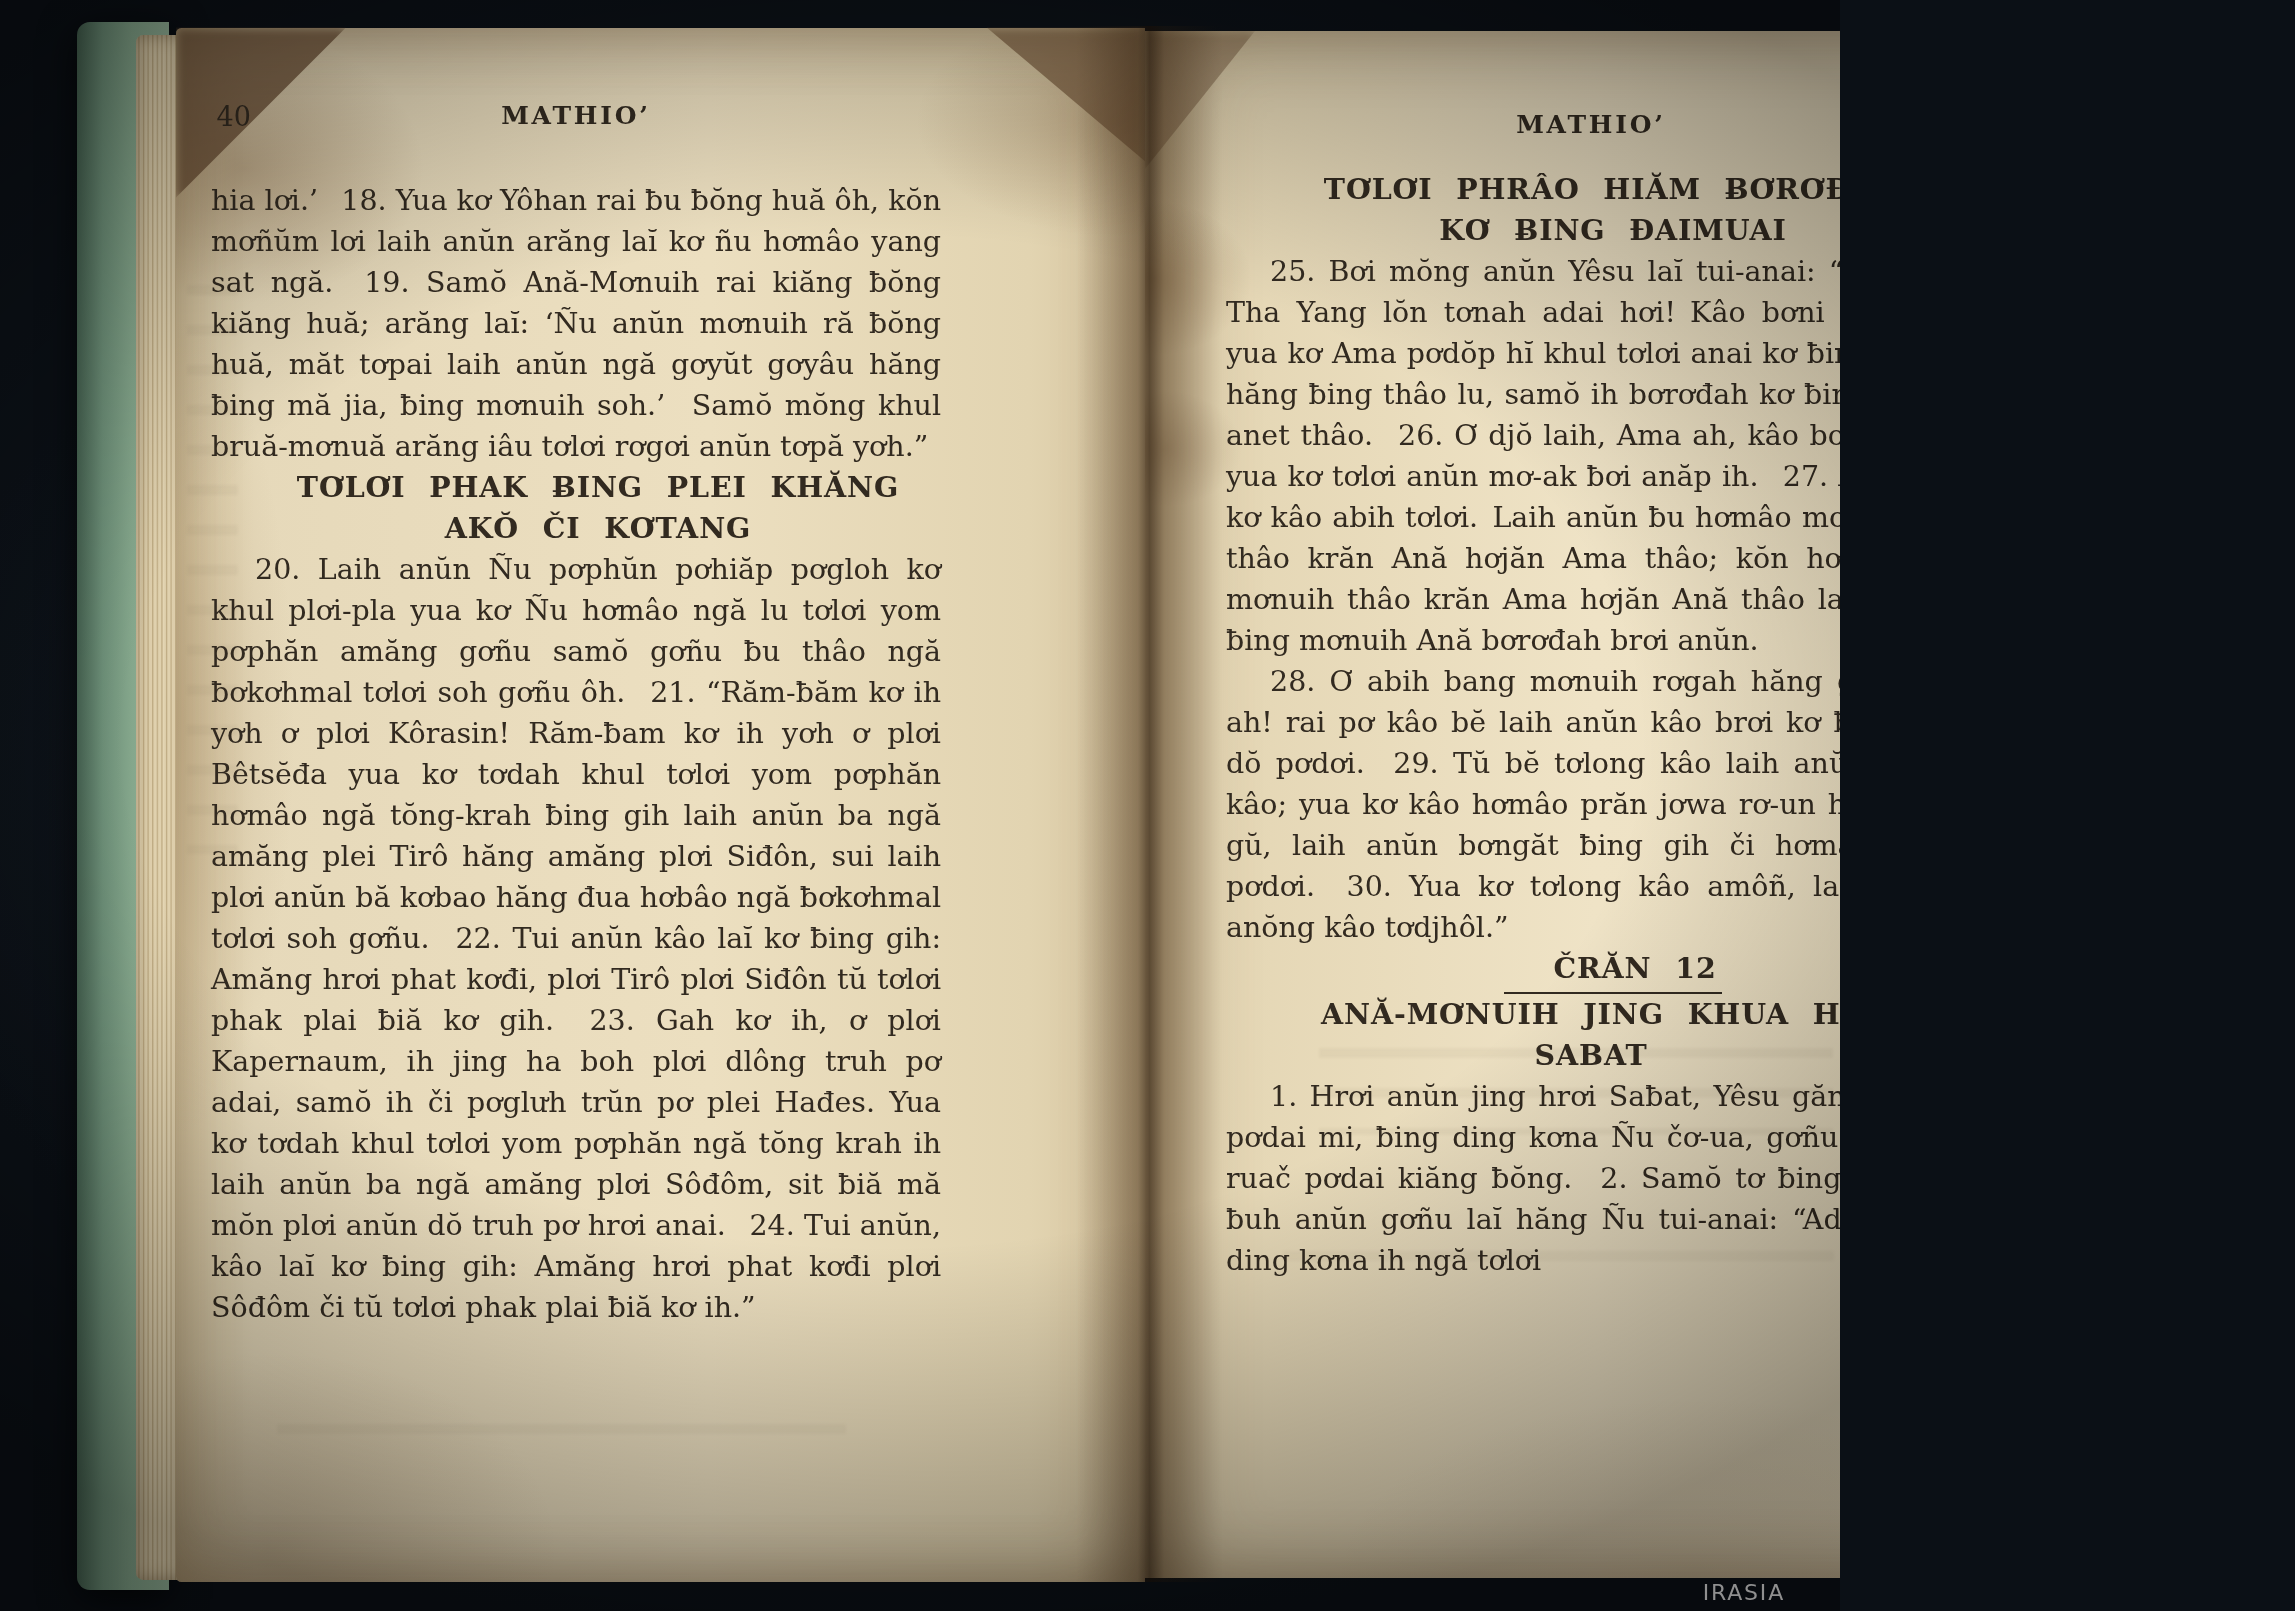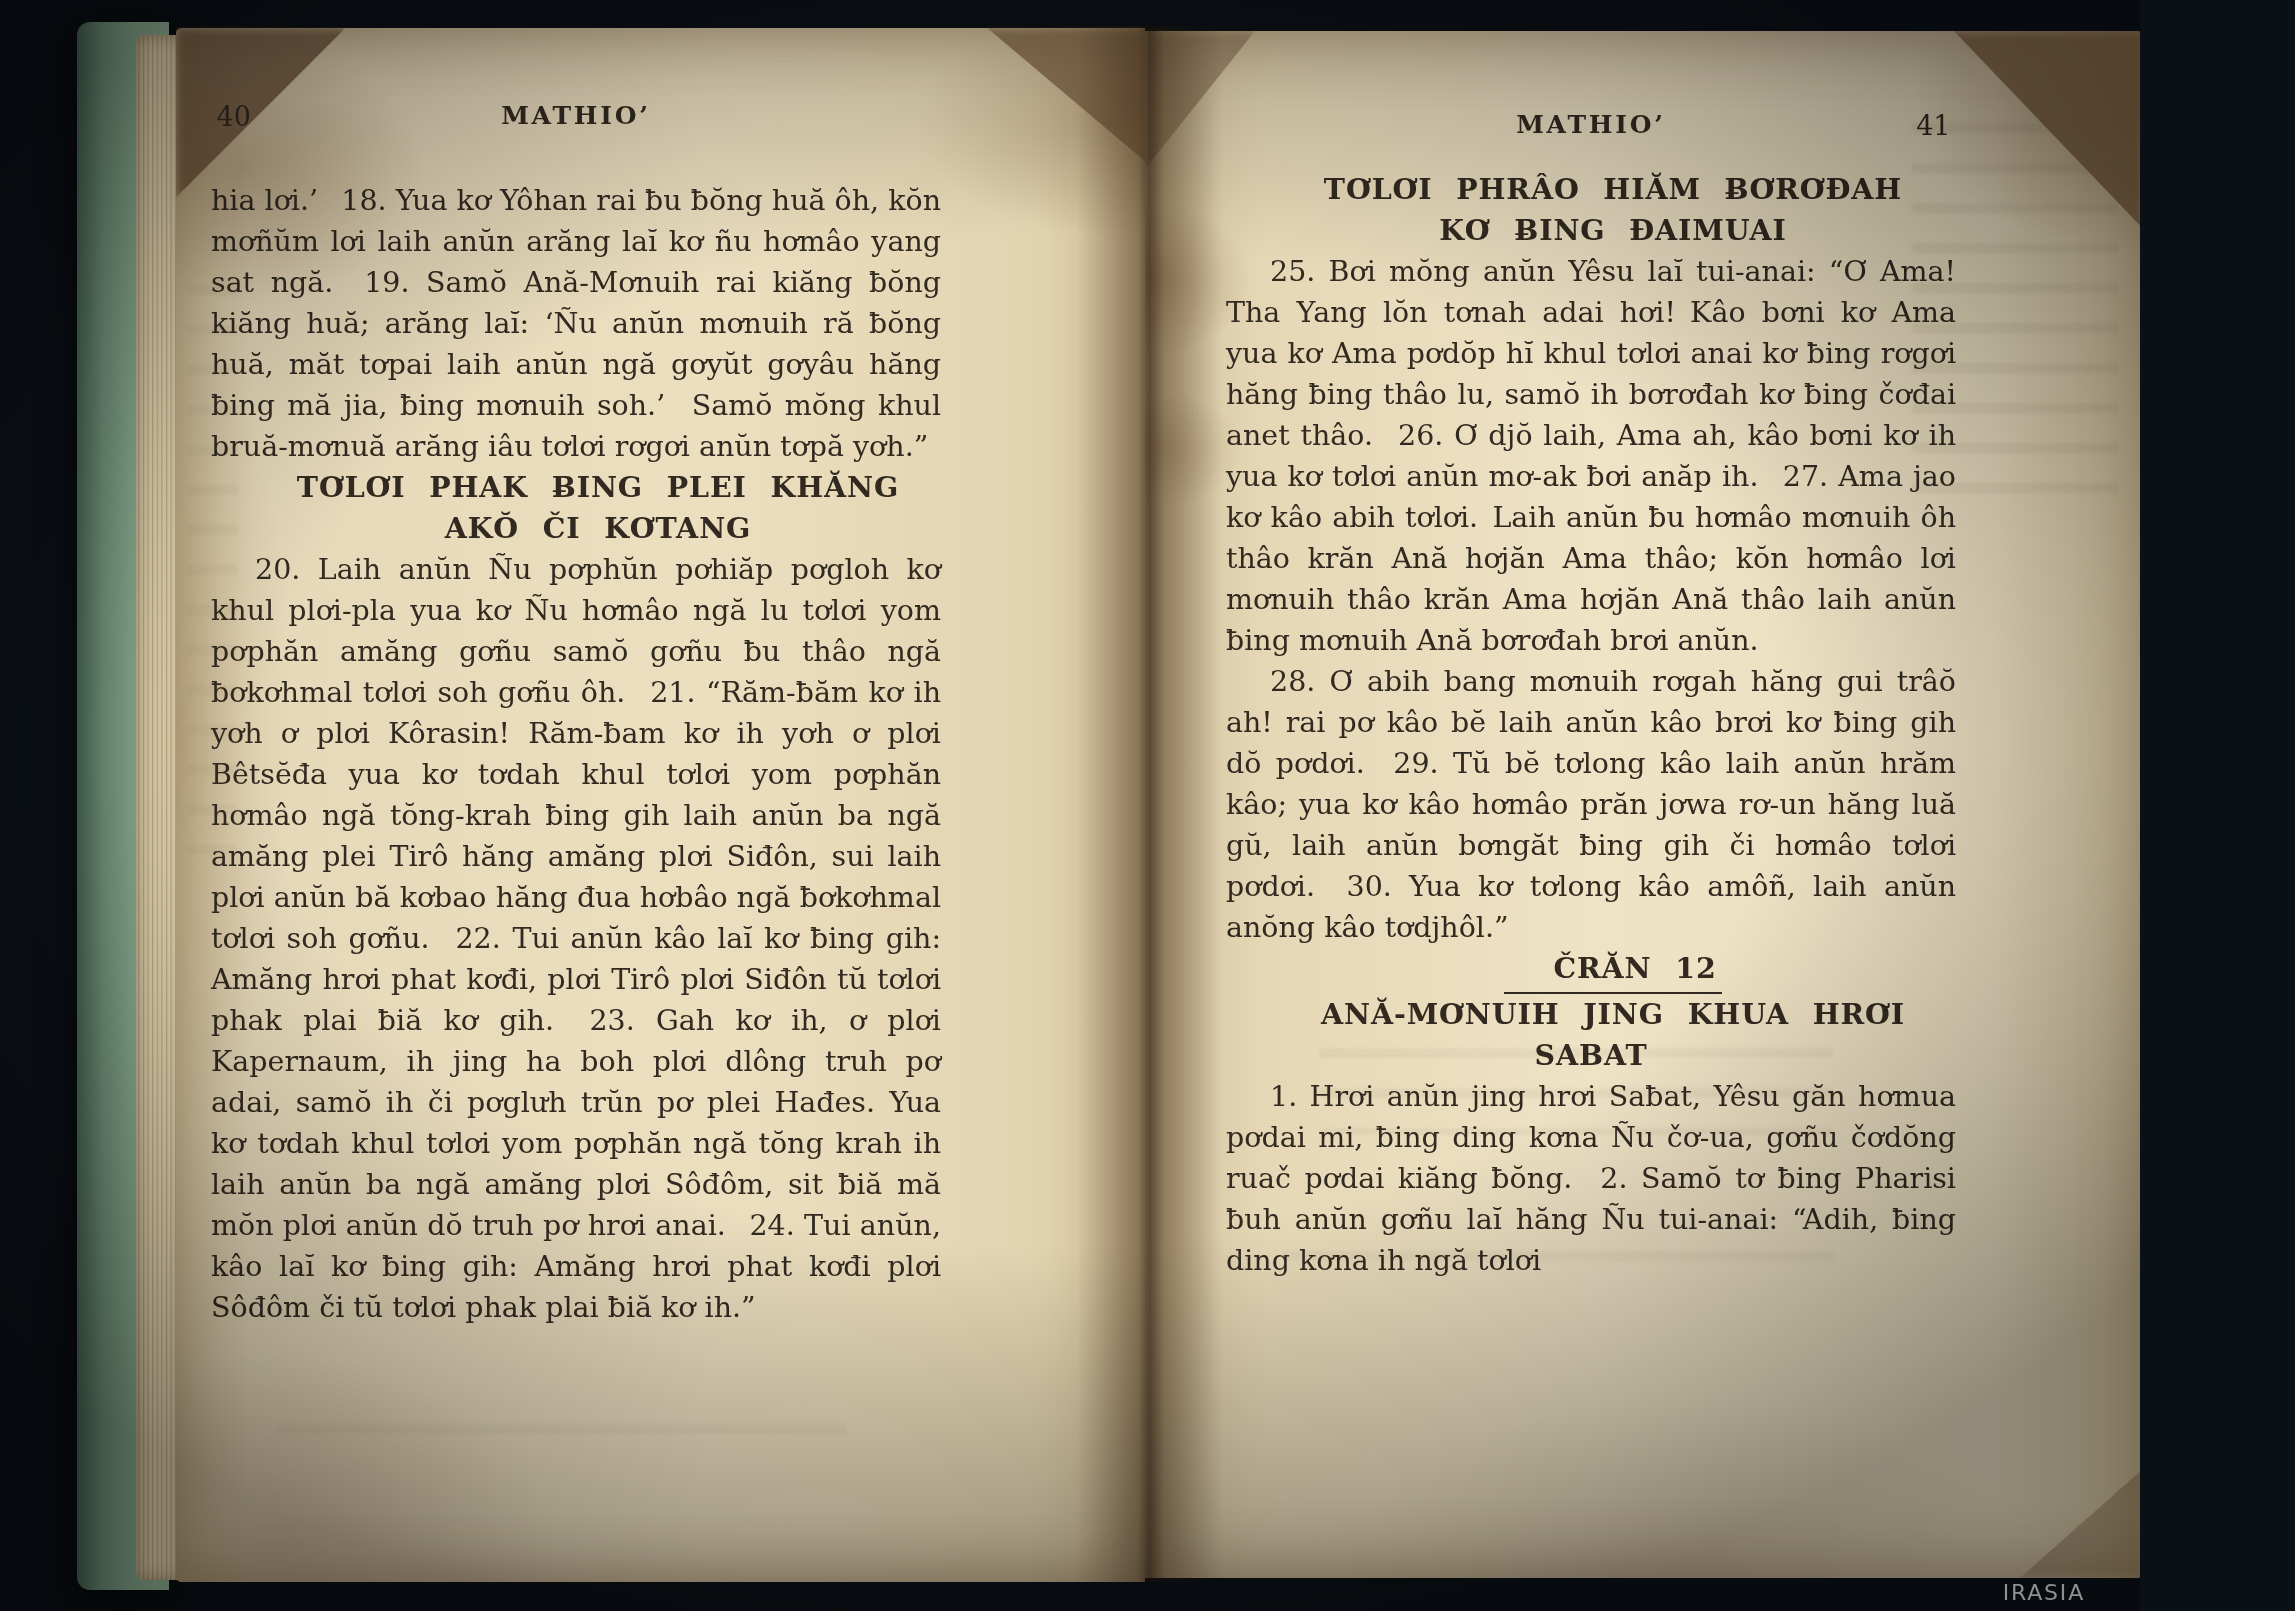--- a/index.html
+++ b/index.html
@@ -1,16 +1,16 @@
 <!DOCTYPE html>
 <html style="font-size:14.7px"><head>
 <meta charset="utf-8">
 <style>
   html,body{margin:0;padding:0;background:#0b1016;}
-  .stage{position:relative;width:2140px;height:1612px;background:
+  .stage{position:relative;width:1840px;height:1612px;background:
     radial-gradient(ellipse 1286px 826px at 45% 50%, #141b22 0%, #0b1016 75%);
     overflow:hidden;font-family:"DejaVu Serif","DejaVu Sans",serif;color:#322a20;}
 
   
   .cover-edge{position:absolute;left:77px;top:22px;width:92px;height:1568px;
     background:linear-gradient(90deg,#44604f 0%,#6c8e77 28%,#85a78c 60%,#93b298 100%);
     border-radius:13px 0 0 13px;box-shadow:0 9.2px 37px rgba(0,0,0,.7);}
   .page-stack{position:absolute;left:136px;top:35px;width:53px;height:1545px;
     background:repeating-linear-gradient(90deg,#e0d1ae 0 1.8px,#bfab83 2.8px,#e6d8b6 4.6px);
     border-radius:7.3px 0 0 7.3px;box-shadow:inset 0 0 16.5px rgba(70,50,25,.45);}

